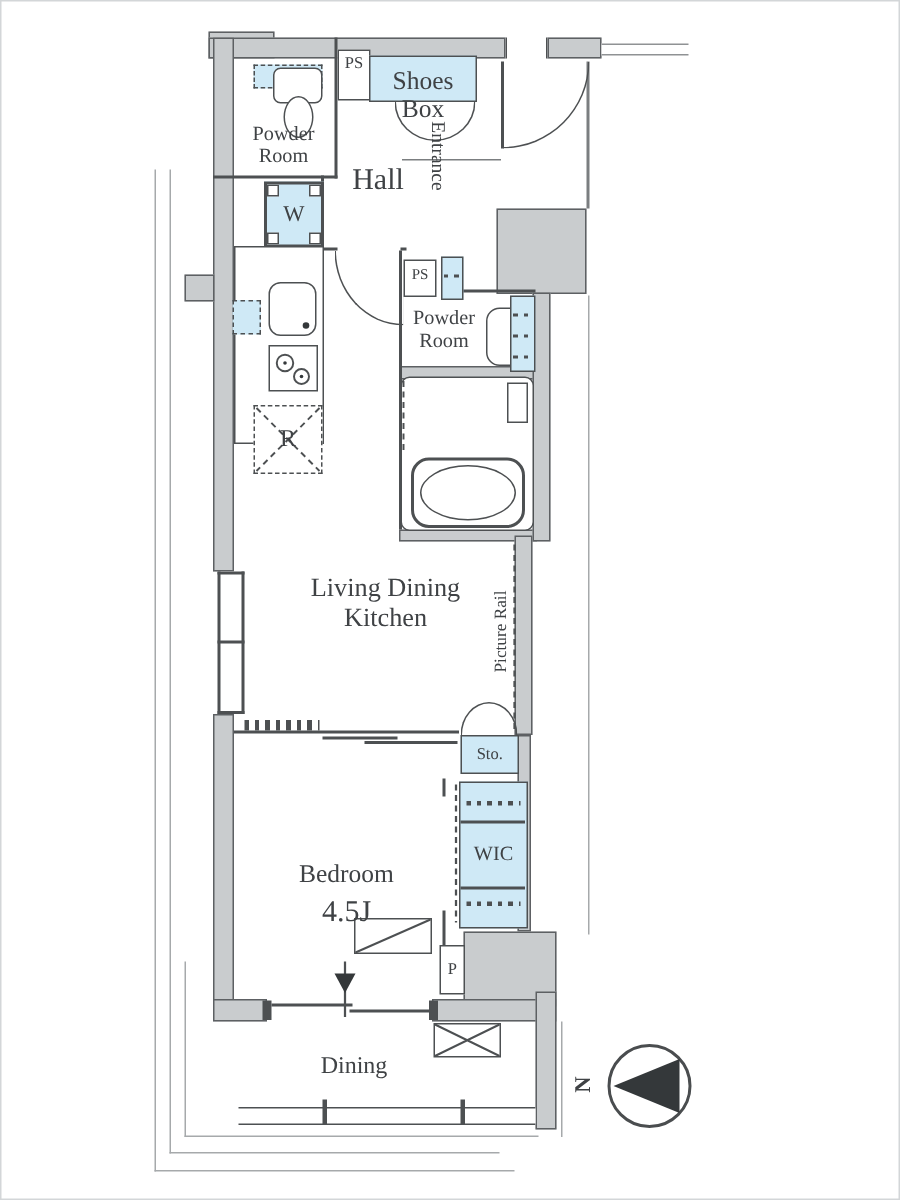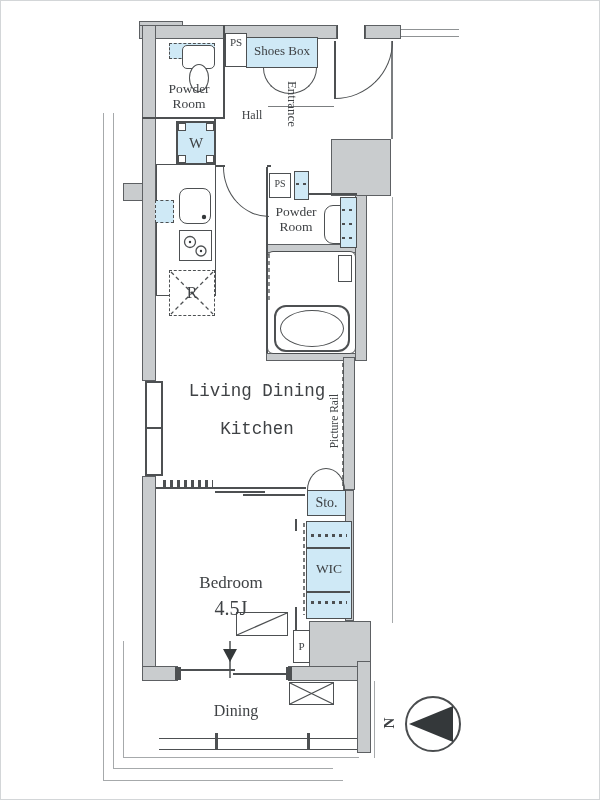--- a/index.html
+++ b/index.html
@@ -163,36 +163,36 @@
       <polygon points="222,648 236,648 229,661"></polygon>
       <polygon points="408,723 452,705 452,741"></polygon>
     </g>
   </svg>
 
   <div class="abs lbl" style="left:152px;top:80px;width:72px;font-size:13.5px;">
     <span style="display:block">Powder</span>
     <span style="display:block">Room</span>
   </div>
   <div class="abs lbl" style="left:224px;top:35px;width:22px;font-size:11px;">PS</div>
-  <div class="abs lbl" style="left:245px;top:43px;width:72px;font-size:13px;">Shoes Box</div>
-  <div class="abs lbl" style="left:226px;top:108px;width:50px;font-size:12px;">Hall</div>
+  <div class="abs lbl" style="left:245px;top:43px;width:72px;font-size:17px;">Shoes Box</div>
+  <div class="abs lbl" style="left:226px;top:108px;width:50px;font-size:20px;">Hall</div>
   <div class="abs lbl" style="left:260px;top:95px;width:60px;height:16px;font-size:13px;transform:rotate(90deg);">Entrance</div>
   <div class="abs lbl cen" style="left:175px;top:120px;width:40px;height:44px;font-size:15px;">W</div>
   <div class="abs lbl" style="left:268px;top:177px;width:22px;font-size:10px;">PS</div>
   <div class="abs lbl" style="left:259px;top:203px;width:72px;font-size:13.5px;">
     <span style="display:block">Powder</span>
     <span style="display:block">Room</span>
   </div>
   <div class="abs lbl cen" style="left:168px;top:269px;width:46px;height:46px;font-size:16px;">R</div>
-  <div class="abs lbl" style="left:166px;top:381px;width:180px;font-size:17.5px;font-family:Liberation Mono, monospace;">
+  <div class="abs lbl" style="left:166px;top:381px;width:180px;font-size:17.5px;">
     <span style="display:block">Living Dining</span>
-    <span style="display:block;margin-top:18px;">Kitchen</span>
+    <span style="display:block;margin-top:0;">Kitchen</span>
   </div>
   <div class="abs lbl" style="left:294px;top:413px;width:80px;height:14px;font-size:11.5px;transform:rotate(-90deg);">Picture Rail</div>
-  <div class="abs lbl cen" style="left:306px;top:489px;width:39px;height:26px;font-size:14px;">Sto.</div>
+  <div class="abs lbl cen" style="left:306px;top:489px;width:39px;height:26px;font-size:11px;">Sto.</div>
   <div class="abs lbl" style="left:305px;top:560px;width:46px;font-size:13.5px;">WIC</div>
   <div class="abs lbl" style="left:170px;top:572px;width:120px;font-size:17px;">
     <span style="display:block">Bedroom</span>
     <span style="display:block;margin-top:5px;font-size:20px;">4.5J</span>
   </div>
   <div class="abs lbl cen" style="left:292px;top:629px;width:17px;height:33px;font-size:11px;">P</div>
   <div class="abs lbl" style="left:190px;top:701px;width:90px;font-size:16px;">Dining</div>
   <div class="abs lbl" style="left:378px;top:714px;width:20px;height:16px;font-size:15px;font-weight:bold;transform:rotate(-90deg);">N</div>
 
 </div>

